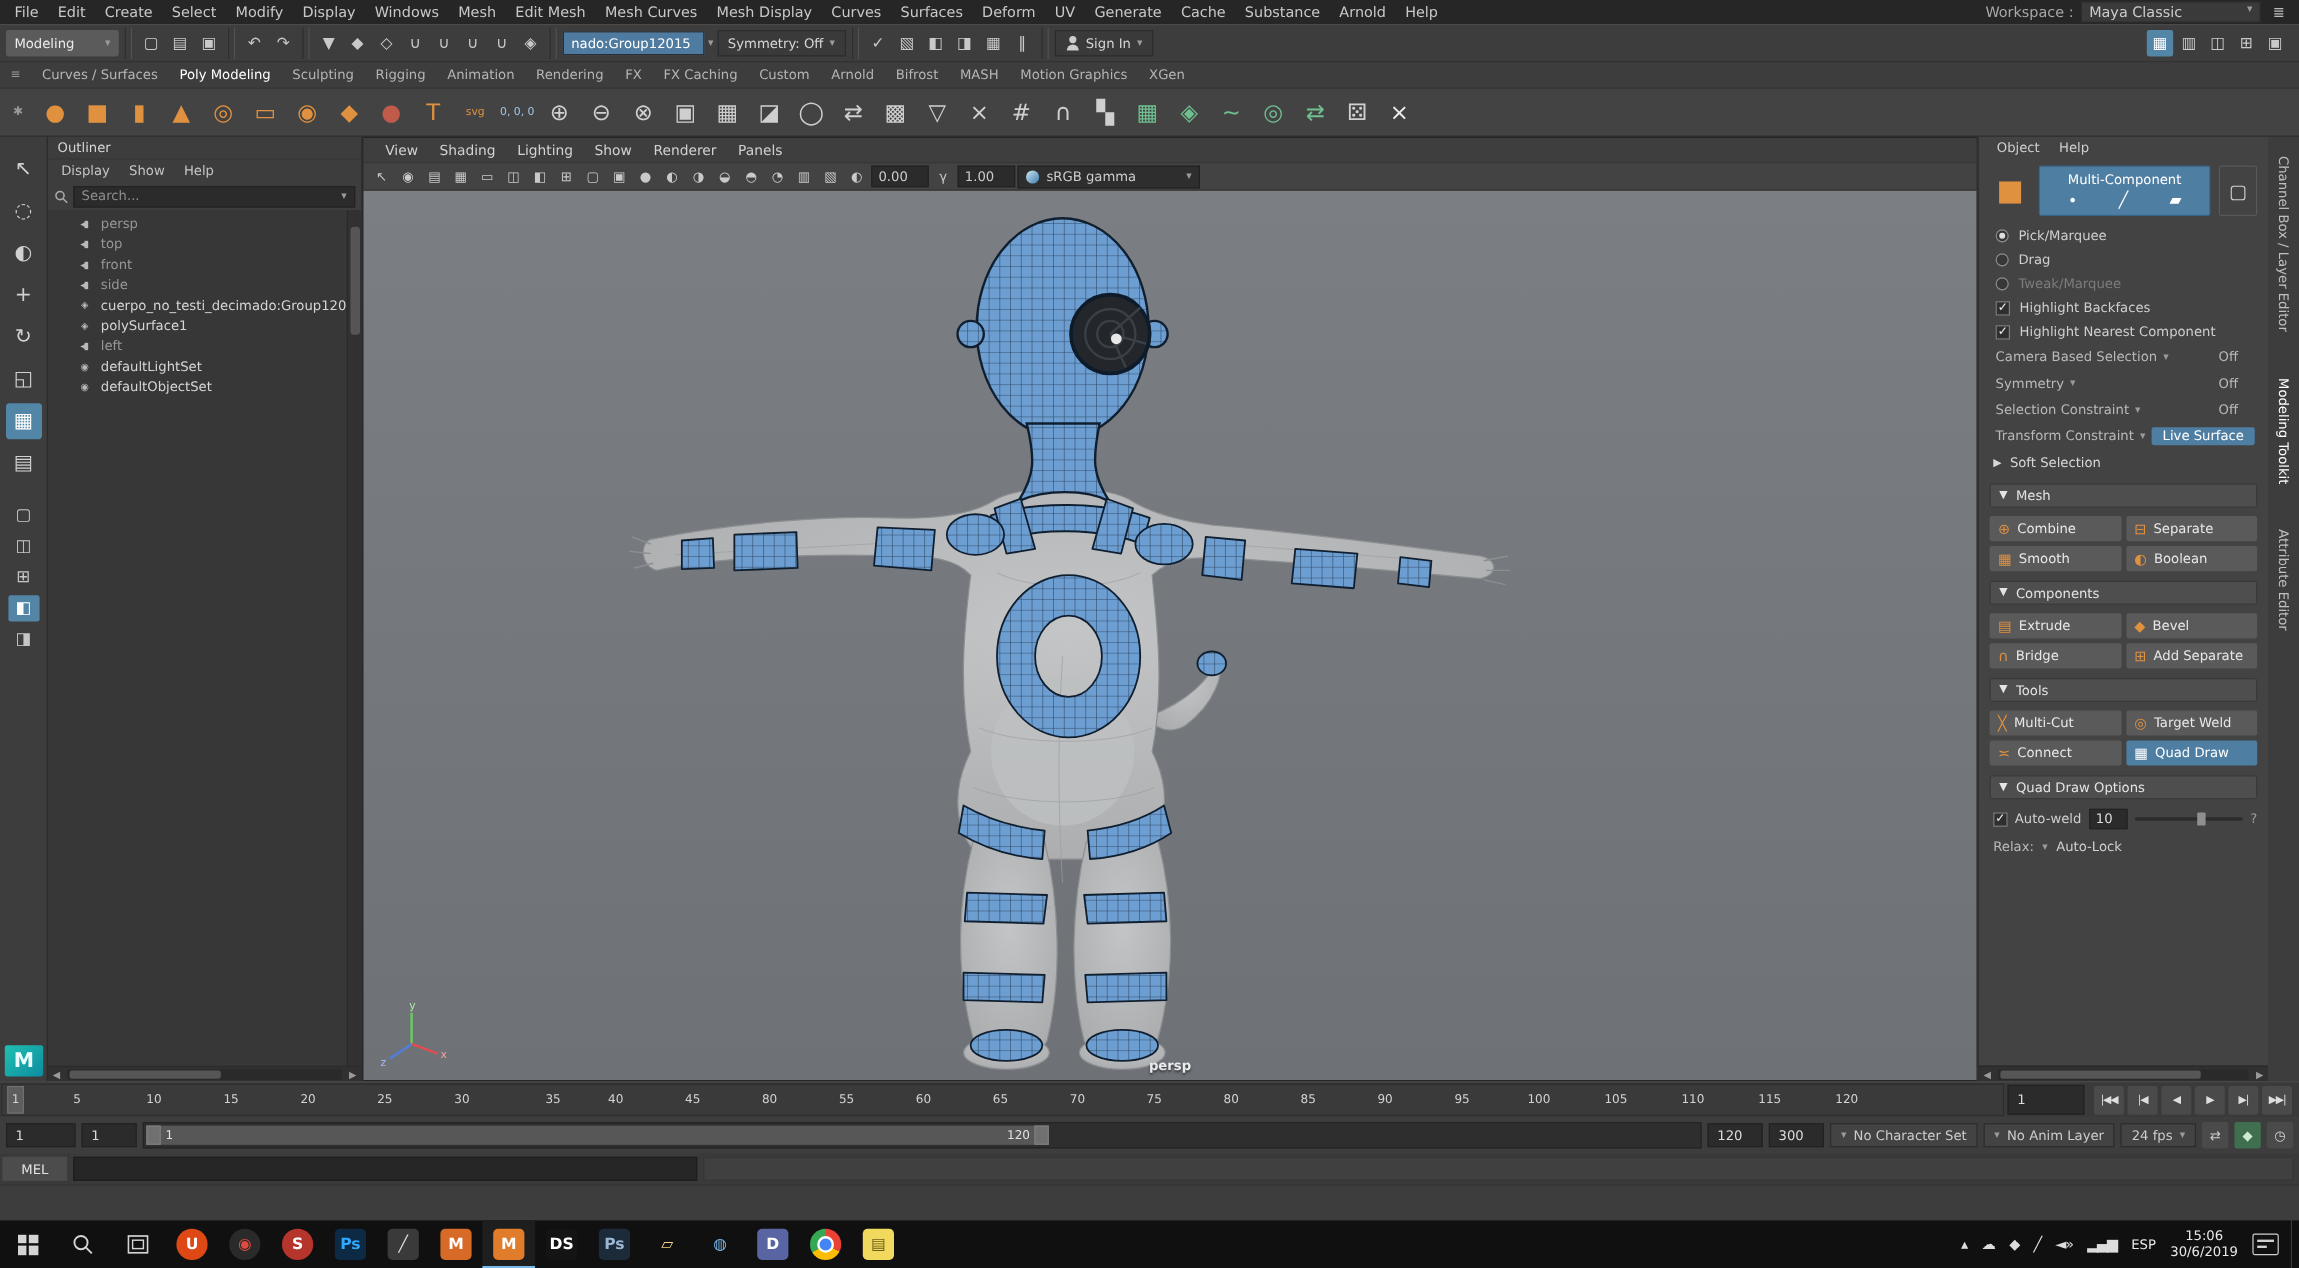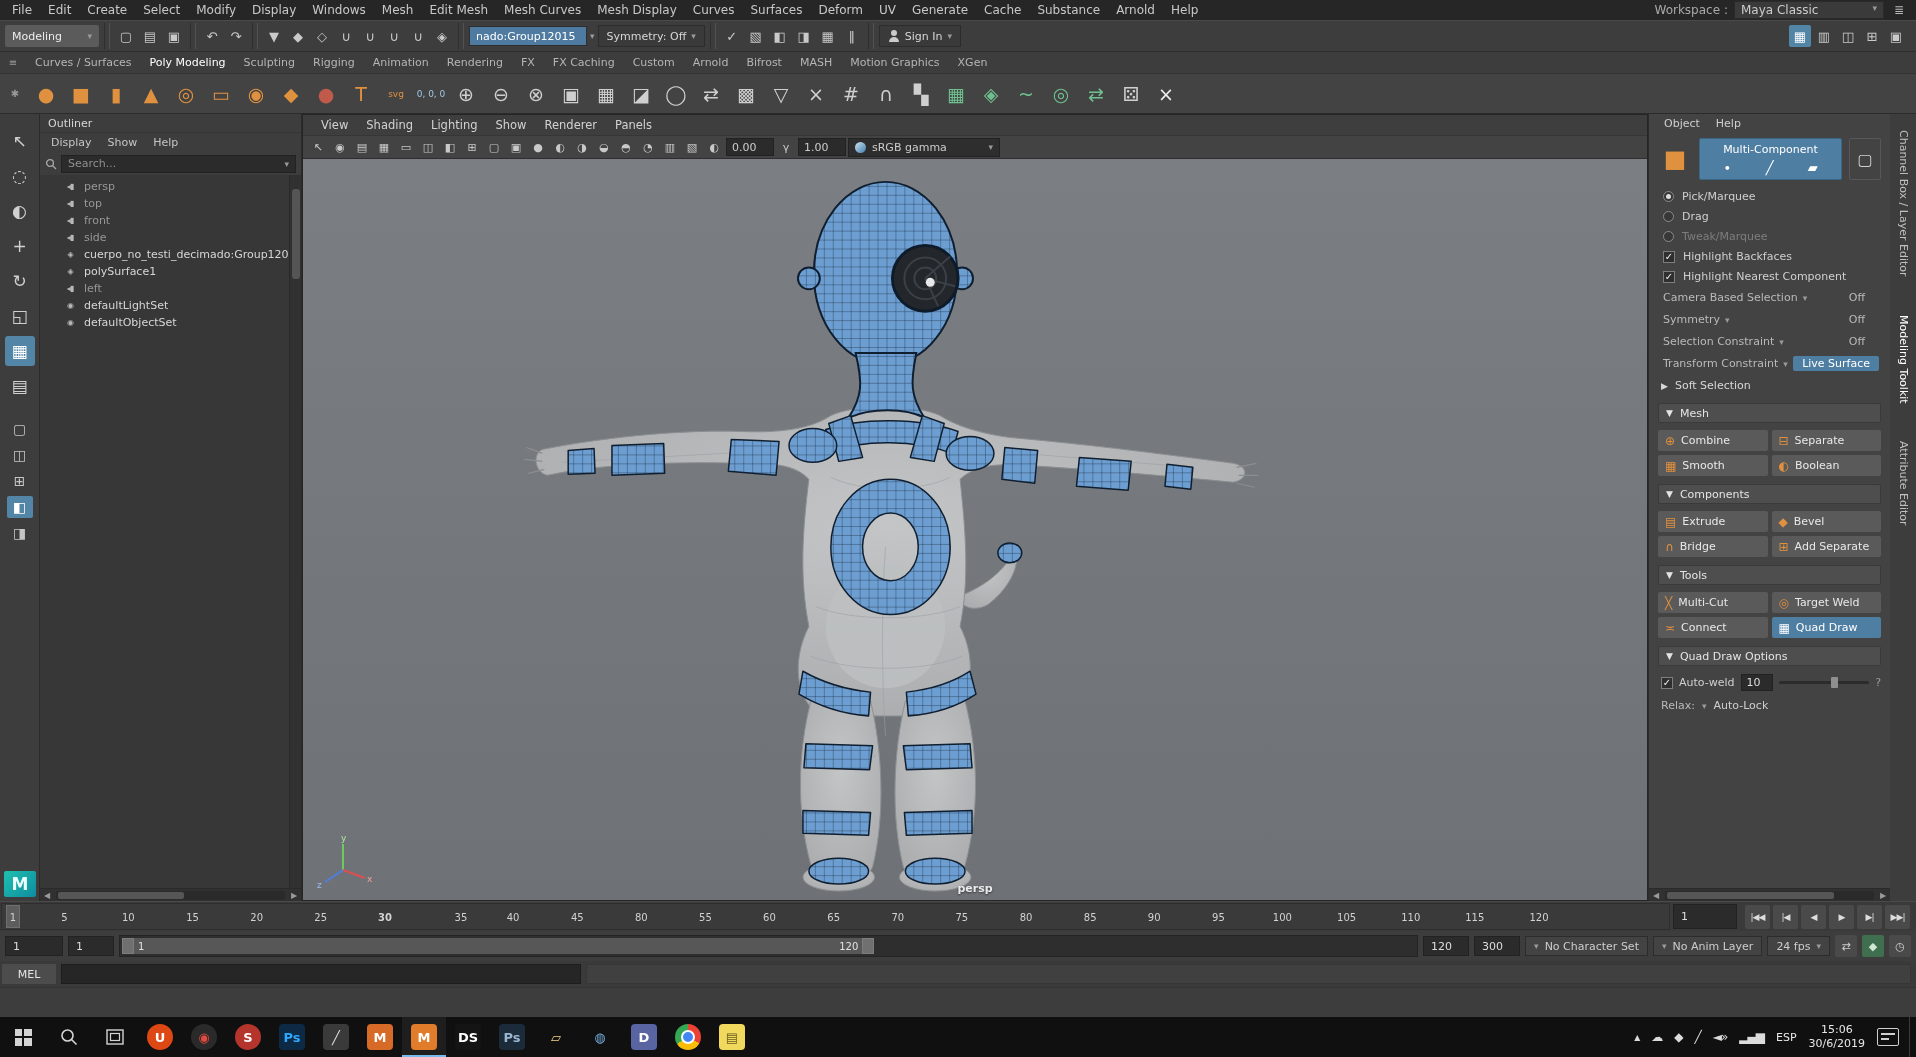--- a/index.html
+++ b/index.html
@@ -724,21 +724,21 @@
 
 <div class="ticksrow">
   <div class="tickarea">
     <div class="cfmarker"></div>
   <span class="tick" style="left: calc(0% + 11px);">1</span>
       <span class="tick" style="left: calc(3.08% + 11px);">5</span>
       <span class="tick" style="left: calc(6.92% + 11px);">10</span>
       <span class="tick" style="left: calc(10.77% + 11px);">15</span>
       <span class="tick" style="left: calc(14.62% + 11px);">20</span>
       <span class="tick" style="left: calc(18.46% + 11px);">25</span>
-      <span class="tick" style="left: calc(22.31% + 11px); font-weight: bold;">30</span>
+      <span class="tick" style="left: calc(22.31% + 11px);">30</span>
       <span class="tick" style="left: calc(26.15% + 11px); margin-left: 12px;">35</span>
       <span class="tick" style="left: calc(30% + 11px);">40</span>
       <span class="tick" style="left: calc(33.85% + 11px);">45</span>
       <span class="tick" style="left: calc(37.69% + 11px);">80</span>
       <span class="tick" style="left: calc(41.54% + 11px);">55</span>
       <span class="tick" style="left: calc(45.38% + 11px);">60</span>
       <span class="tick" style="left: calc(49.23% + 11px);">65</span>
       <span class="tick" style="left: calc(53.08% + 11px);">70</span>
       <span class="tick" style="left: calc(56.92% + 11px);">75</span>
       <span class="tick" style="left: calc(60.77% + 11px);">80</span>

